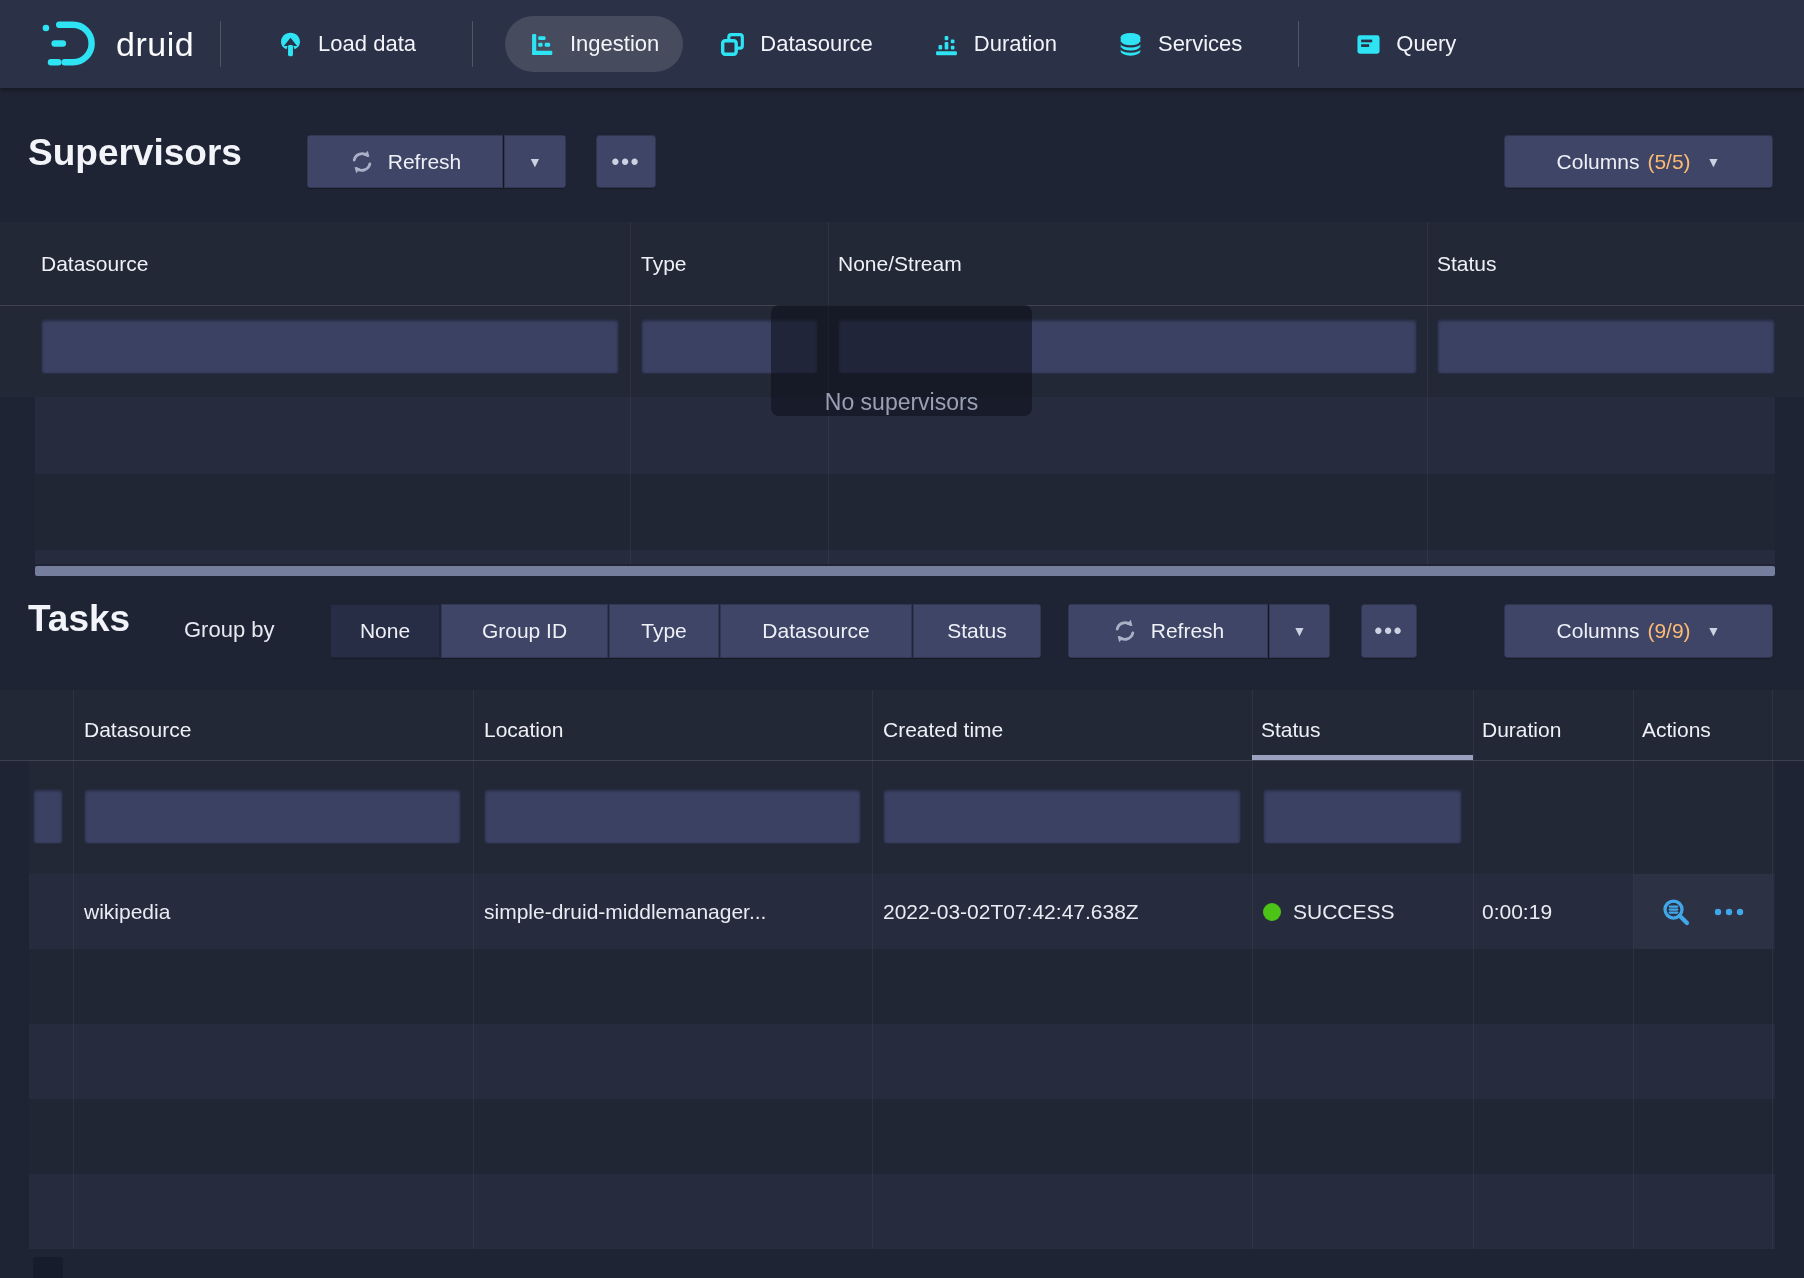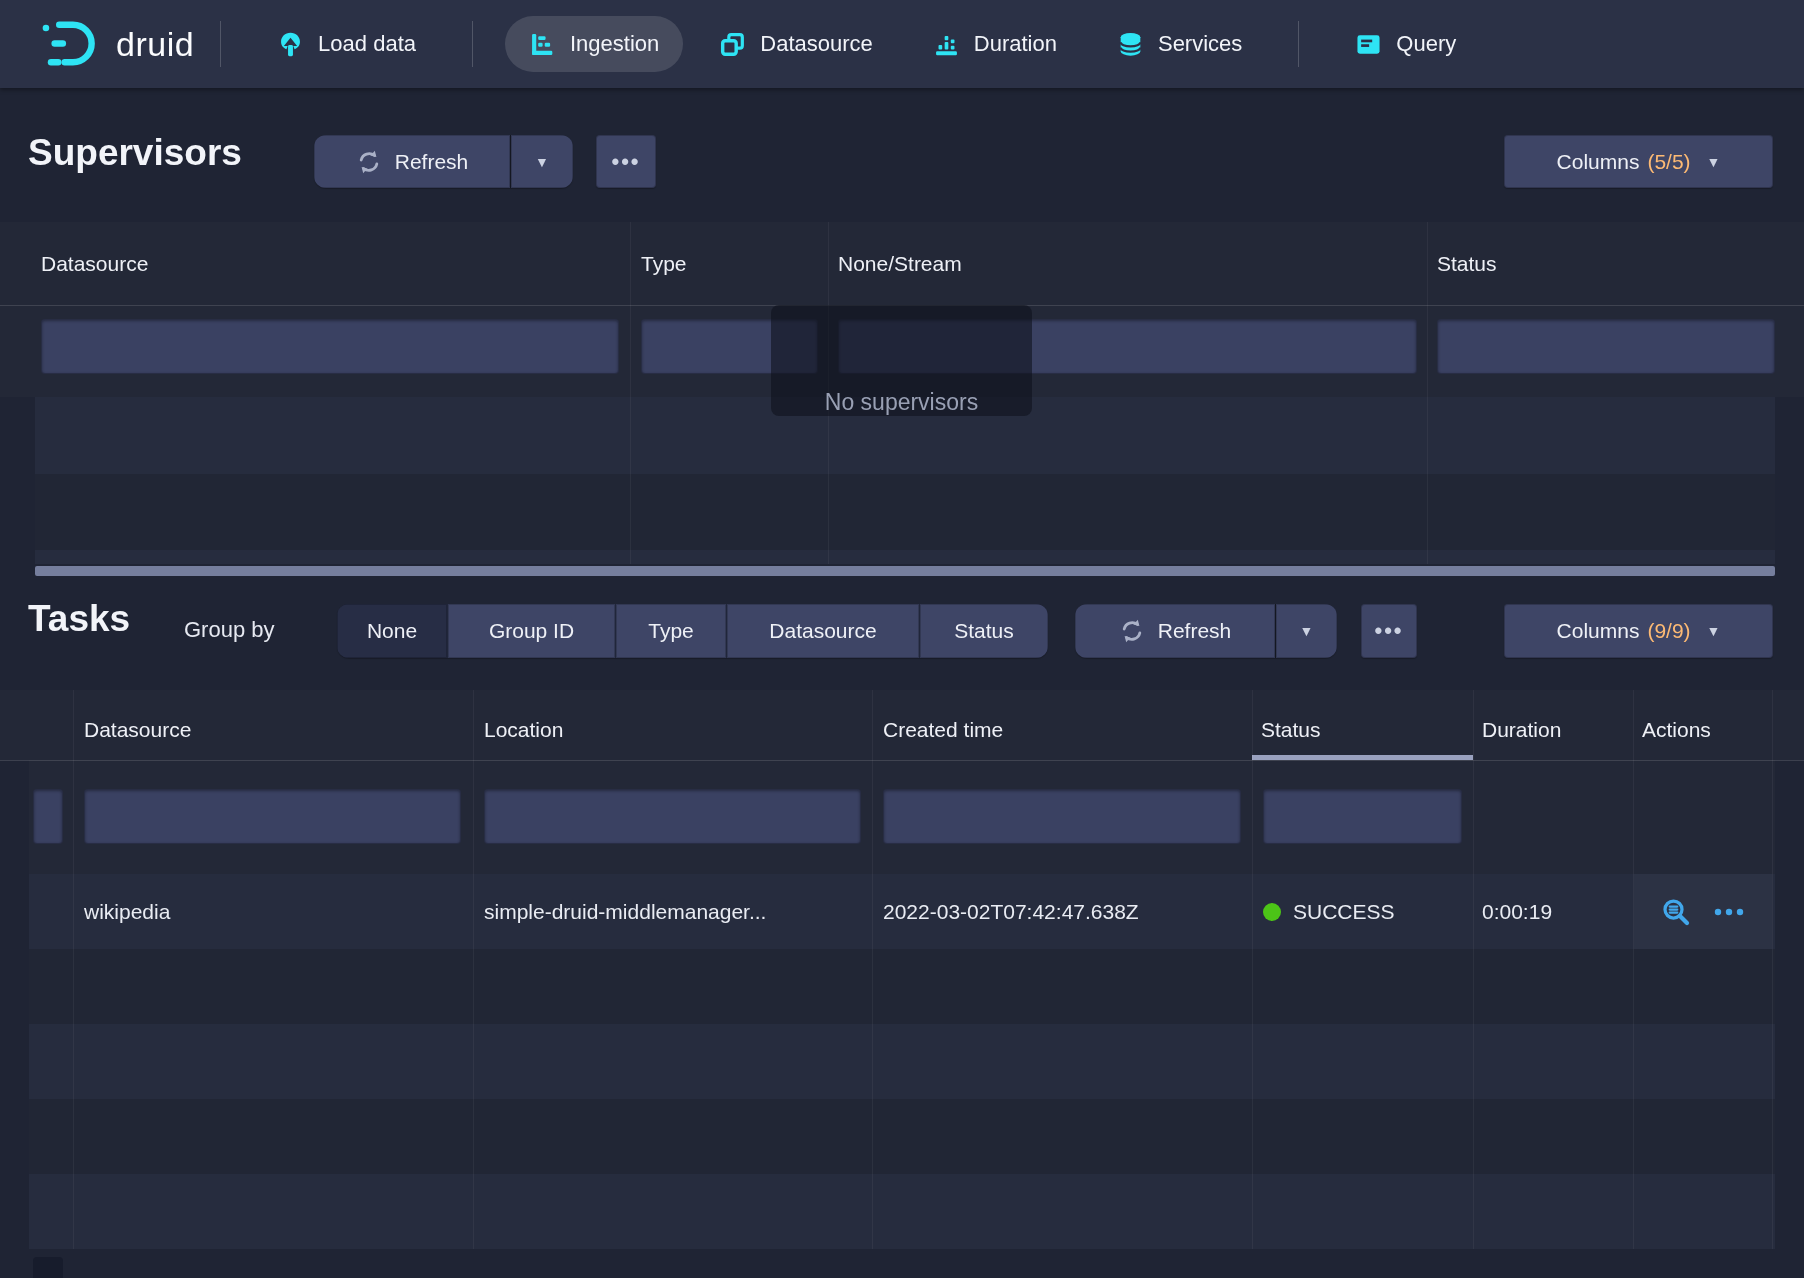--- a/index.html
+++ b/index.html
@@ -14,21 +14,21 @@
   .vsep{width:1px;height:46px;background:rgba(255,255,255,.18);margin:0 26px;}
   .nav-item{display:flex;align-items:center;gap:14px;height:56px;padding:0 24px;border-radius:30px;
             font-size:22px;color:#f2f4f9;cursor:pointer;margin:0 6px;white-space:nowrap;}
   .nav-item.active{background:rgba(255,255,255,.13);}
   .nicon{display:flex;align-items:center;}
 
   
   .sec-title{position:absolute;font-size:37px;font-weight:600;color:#f2f4f9;}
   .btn{background:#3e4566;border-radius:4px;display:flex;align-items:center;justify-content:center;
        color:#eef0f6;font-size:21px;cursor:pointer;box-shadow:inset 0 0 0 1px rgba(0,0,0,.22), 0 1px 1px rgba(0,0,0,.25);}
-  .btn-group{position:absolute;display:flex;border-radius:12px;overflow:hidden;box-shadow:0 1px 1px rgba(0,0,0,.25);margin-left:7px;}
+  .btn-group{position:absolute;display:flex;border-radius:4px;overflow:hidden;box-shadow:0 1px 1px rgba(0,0,0,.25);}
   .btn-group .btn{border-radius:0;box-shadow:inset 0 0 0 1px rgba(0,0,0,.18);}
   .caret{font-size:14px;color:#ccd2e2;line-height:1;}
   .more-dots{font-size:22px;letter-spacing:2px;color:#ccd2e2;font-weight:700;}
   .count{color:#fdba74;margin-left:8px;}
   .pressed{background:#272d45;}
 
   
   .tbl{position:absolute;left:0;width:1804px;}
   .tbl-bg{position:absolute;background:#232837;}
   .hcell{position:absolute;font-size:21px;color:#eef0f6;cursor:pointer;white-space:nowrap;}

